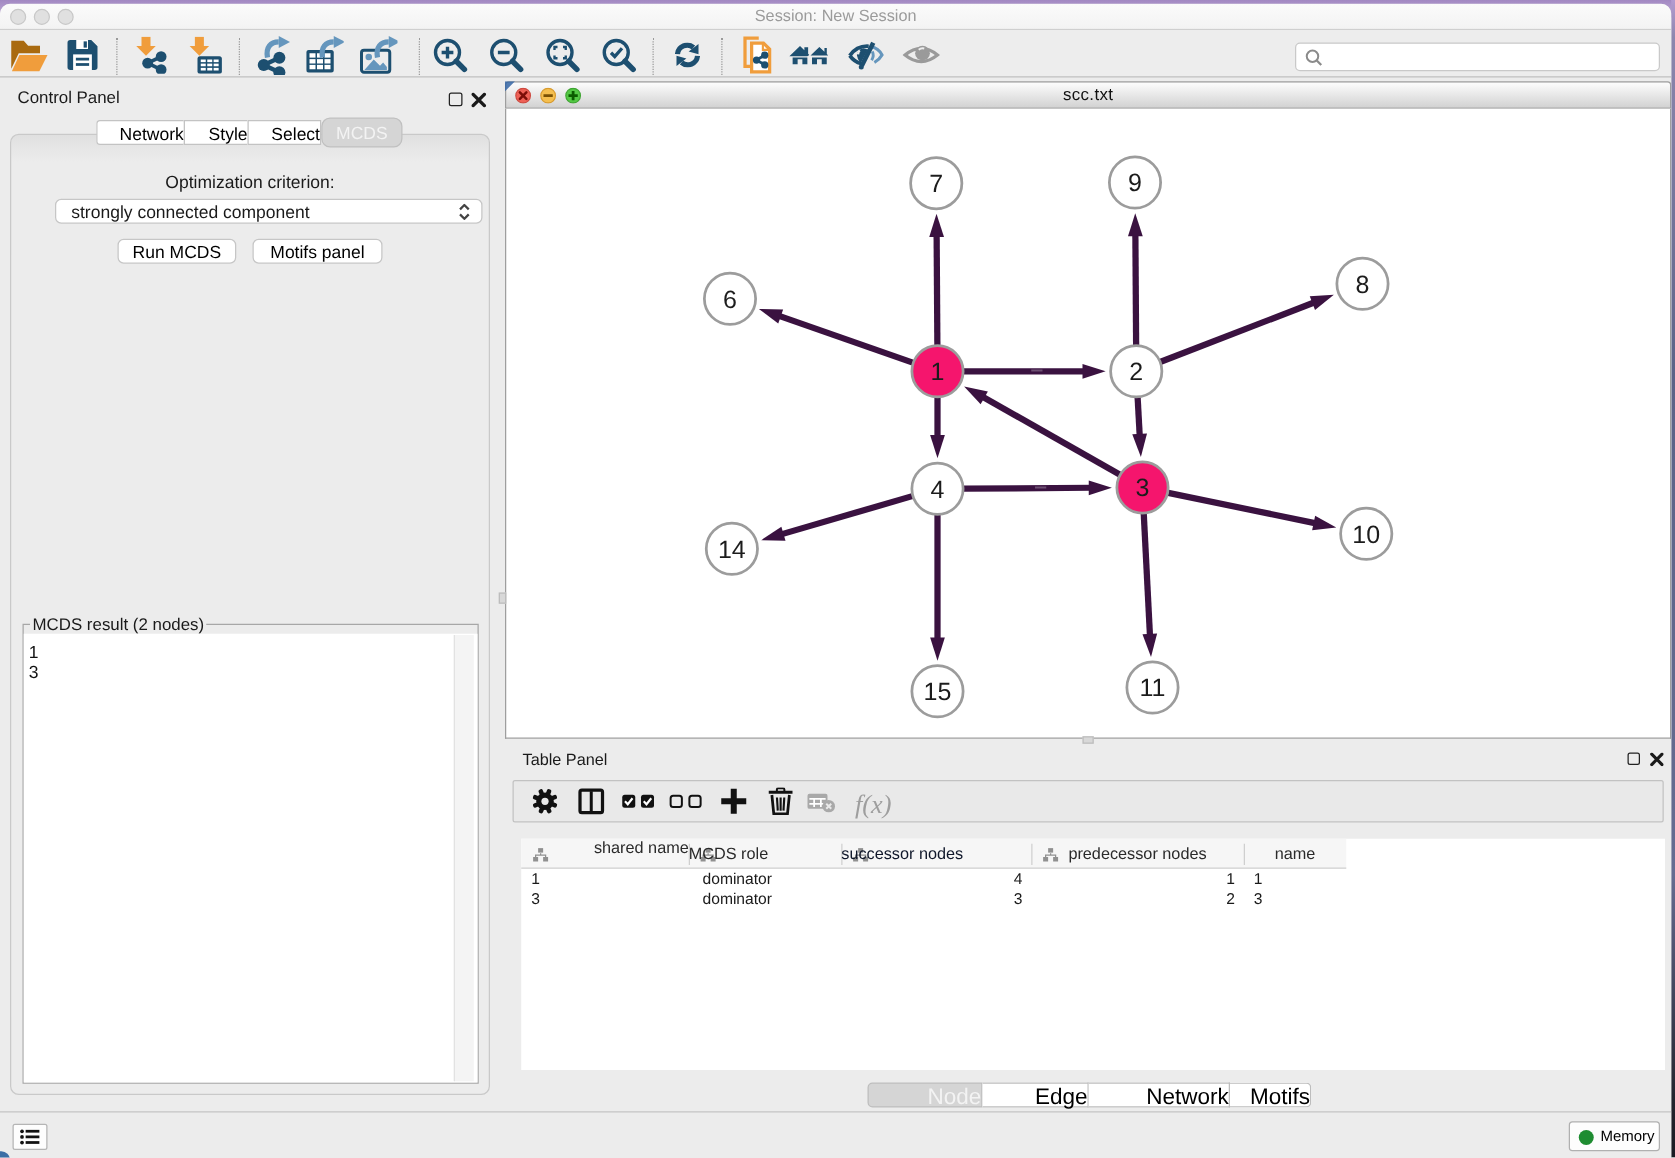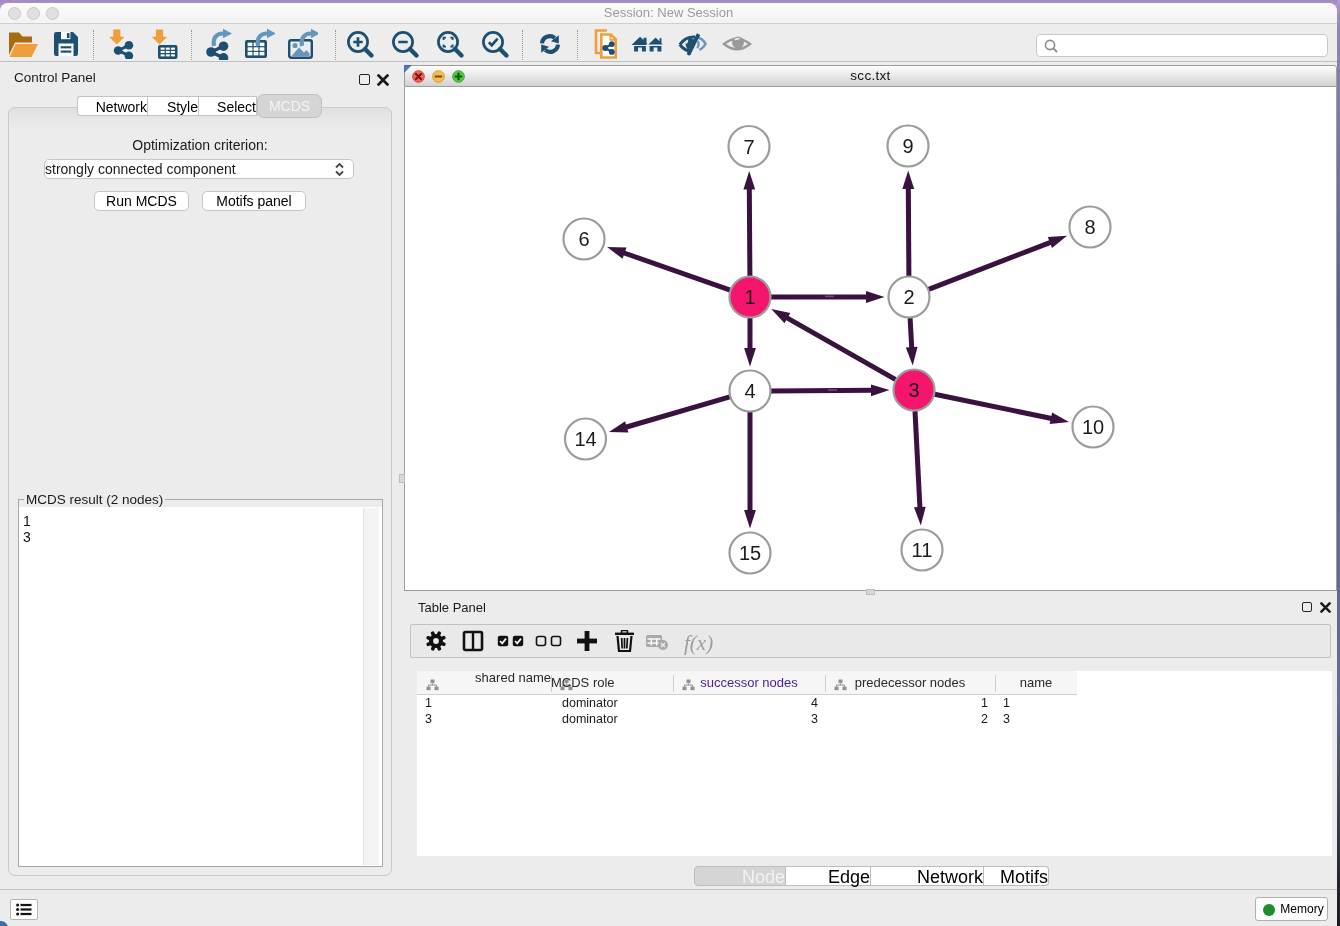--- a/index.html
+++ b/index.html
@@ -162,21 +162,21 @@
         <path d="M1.5 1.5 L10.5 10.5 M10.5 1.5 L1.5 10.5" stroke="#1a1a1a" stroke-width="2.7" stroke-linecap="round"></path>
       </svg>
       <div class="abs" style="left:8px;top:107px;width:384px;height:769px;border:1px solid #c9c9c9;border-radius:7px;background:linear-gradient(#e0e0e0 0px,#e7e7e7 12px,#ececec 22px)"></div>
       <div class="abs" style="left:77px;top:96px;height:20px;display:flex;font-size:14px;line-height:20px;text-align:right">
         <div style="width:70px;background:#fff;border:1px solid #c3c3c3;border-right:none;border-radius:3px 0 0 3px">Network</div>
         <div style="width:51px;background:#fff;border:1px solid #c3c3c3;border-right:none">Style</div>
         <div style="width:59px;background:#fff;border:1px solid #c3c3c3">Select</div>
       </div>
       <div class="abs" style="left:257px;top:94px;width:65px;height:24px;background:#d5d5d5;border:1px solid #c0c0c0;border-radius:7px;color:#f3f3f3;font-size:14px;line-height:22px;text-align:center">MCDS</div>
       <div class="abs" style="left:0;top:137px;width:400px;text-align:center;font-size:14px;color:#1a1a1a">Optimization criterion:</div>
-      <div class="abs" style="left:44px;top:159px;width:310px;height:20px;background:#fff;border:1px solid #c6c6c6;border-radius:5px;font-size:14px;line-height:18px;color:#1a1a1a;">strongly connected component<svg class="abs" style="right:8px;top:3px" width="11" height="13" viewBox="0 0 11 13">
+      <div class="abs" style="left:44px;top:159px;width:342px;height:20px;background:#fff;border:1px solid #c6c6c6;border-radius:5px;font-size:14px;line-height:18px;color:#1a1a1a;padding-left:12px">strongly connected component<svg class="abs" style="right:8px;top:3px" width="11" height="13" viewBox="0 0 11 13">
           <path d="M2 4.5 L5.5 1 L9 4.5" fill="none" stroke="#444" stroke-width="1.8"></path>
           <path d="M2 8.5 L5.5 12 L9 8.5" fill="none" stroke="#444" stroke-width="1.8"></path>
         </svg></div>
       <div class="abs" style="left:94px;top:191px;width:95px;height:20px;background:#fff;border:1px solid #c6c6c6;border-radius:5px;font-size:14px;line-height:18px;text-align:center">Run MCDS</div>
       <div class="abs" style="left:202px;top:191px;width:104px;height:20px;background:#fff;border:1px solid #c6c6c6;border-radius:5px;font-size:14px;line-height:18px;text-align:center">Motifs panel</div>
       <div class="abs" style="left:18px;top:499px;width:365px;height:368px;border:1px solid #a7a7a7"></div>
       <div class="abs" style="left:24px;top:492px;background:#ececec;font-size:13.5px;color:#1a1a1a;padding:0 2px">MCDS result (2 nodes)</div>
       <div class="abs" style="left:19px;top:507px;width:363px;height:359px;background:#fff"></div>
       <div class="abs" style="left:363px;top:508px;width:16px;height:357px;background:#f4f4f4;border-left:1px solid #e2e2e2"></div>
       <div class="abs" style="left:23px;top:513px;font-size:14px;line-height:16px;color:#111">1<br>3</div>
@@ -336,21 +336,21 @@
           <path d="M6.5 4.5 L6.5 6 M2.5 7.5 L2.5 6 L10.5 6 L10.5 7.5" stroke="#909090" fill="none"></path>
         </svg></div>
       <div class="abs" style="left:147px;top:75px;width:122px;height:24px;font-size:13px;color:#2a2a2a;text-align:left;line-height:24px">MCDS role</div>
       <div class="abs" style="left:269px;top:79px;width:1px;height:17px;background:#cfcfcf"></div>
       <div class="abs" style="left:278px;top:81px"><svg width="13" height="12" viewBox="0 0 13 12">
           <rect x="4.5" y="0.5" width="4" height="3.6" fill="#909090"></rect>
           <rect x="0.5" y="7.6" width="4" height="3.6" fill="#909090"></rect>
           <rect x="8.5" y="7.6" width="4" height="3.6" fill="#909090"></rect>
           <path d="M6.5 4.5 L6.5 6 M2.5 7.5 L2.5 6 L10.5 6 L10.5 7.5" stroke="#909090" fill="none"></path>
         </svg></div>
-      <div class="abs" style="left:269px;top:75px;width:152px;height:24px;font-size:13px;color:#4c1d95;text-align:center;line-height:24px">successor nodes</div>
+      <div class="abs" style="left:269px;top:75px;width:152px;height:24px;font-size:13px;color:#0f172a;line-height:24px">successor nodes</div>
       <div class="abs" style="left:421px;top:79px;width:1px;height:17px;background:#cfcfcf"></div>
       <div class="abs" style="left:430px;top:81px"><svg width="13" height="12" viewBox="0 0 13 12">
           <rect x="4.5" y="0.5" width="4" height="3.6" fill="#909090"></rect>
           <rect x="0.5" y="7.6" width="4" height="3.6" fill="#909090"></rect>
           <rect x="8.5" y="7.6" width="4" height="3.6" fill="#909090"></rect>
           <path d="M6.5 4.5 L6.5 6 M2.5 7.5 L2.5 6 L10.5 6 L10.5 7.5" stroke="#909090" fill="none"></path>
         </svg></div>
       <div class="abs" style="left:421px;top:75px;width:170px;height:24px;font-size:13px;color:#2a2a2a;text-align:center;line-height:24px">predecessor nodes</div>
       <div class="abs" style="left:591px;top:79px;width:1px;height:17px;background:#cfcfcf"></div>
       <div class="abs" style="left:591px;top:75px;width:82px;height:24px;font-size:13px;color:#2a2a2a;text-align:center;line-height:24px">name</div>

